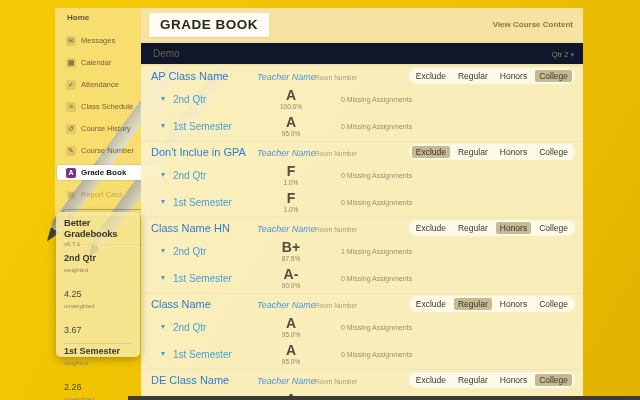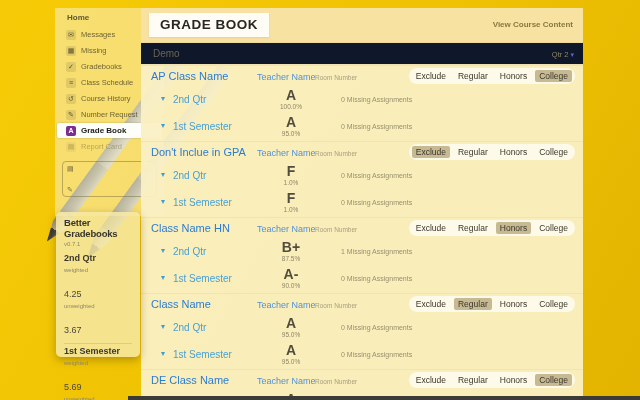--- a/index.html
+++ b/index.html
@@ -22,21 +22,21 @@
   }
   #pencil-1{left:185px;top:44px;transform:rotate(126deg);}
   #pencil-2{left:226px;top:60px;transform:rotate(126deg);}
 
   
   .sidebar{
     position:absolute;left:55px;top:8px;width:109px;height:208px;z-index:2;
     background:rgba(250,241,199,.55);padding-top:3px;box-sizing:border-box;
   }
   .sb-home{font-size:8px;color:rgba(70,64,40,.85);padding:2px 0 4px 12px;font-weight:bold;}
-  .sb-item{display:flex;align-items:center;height:15px;padding-left:9px;margin:1px 2px;cursor:pointer;}
+  .sb-item{display:flex;align-items:center;height:15px;padding-left:9px;margin:7px 2px;cursor:pointer;}
   .sb-item .si-icon{
     width:10px;height:10px;margin-right:5px;font-size:7px;line-height:10px;text-align:center;
     color:rgba(60,55,35,.8);background:rgba(120,110,70,.18);border-radius:2px;flex:0 0 auto;
   }
   .sb-item .si-label{font-size:7.5px;color:rgba(70,64,40,.78);white-space:nowrap;}
   .sb-item.faded{opacity:.45;}
   .sb-item.selected{background:#fdfdfa;border-radius:2px;box-shadow:0 0 2px rgba(0,0,0,.25);}
   .sb-item.selected .si-label{color:#1c1c1a;font-weight:bold;font-size:8px;}
   .sb-item.selected .si-icon{background:#7a2e8e;color:#fff;font-weight:bold;}
   .sb-legend-box{
@@ -71,21 +71,21 @@
   .view-link{position:absolute;right:10px;top:12px;font-size:8px;color:#86793f;cursor:pointer;font-weight:bold;}
   .school-row{height:21px;background:#0f172a;position:relative;border-bottom:1px solid #f0e2ae;}
   .school-name{position:absolute;left:12px;top:5px;font-size:10px;color:#6b6552;}
   .term-select{position:absolute;right:9px;top:7px;font-size:7.5px;color:#8d8663;cursor:pointer;}
   .term-select .chev{color:#5f63c9;font-size:7px;margin-left:2px;}
 
   .sections{}
   .gb-section{border-top:1px solid #f1e4b4;position:relative;}
   .sec-head{height:21px;position:relative;}
   .class-link{position:absolute;left:10px;top:4px;font-size:11px;font-weight:normal;color:#2b7cd3;cursor:pointer;}
-  .teacher-link{position:absolute;left:116px;top:6px;font-size:9px;color:#4f92da;cursor:pointer;}
+  .teacher-link{position:absolute;left:116px;top:6px;font-size:9px;color:#4f92da;cursor:pointer;font-style:italic;}
   .room-label{position:absolute;left:174px;top:8px;font-size:6.5px;color:#a79f7e;}
   .type-group{
     position:absolute;right:8px;top:2px;display:flex;gap:4px;align-items:center;
     background:rgba(255,253,245,.8);border-radius:8px;padding:2px 3px;
   }
   .type-btn{font-size:8.5px;color:#3a372c;padding:1px 4px;border-radius:2px;cursor:pointer;font-weight:500;}
   .type-btn.selected{background:#c7ba93;}
   .gb-row{height:27px;position:relative;}
   .row-chev{position:absolute;left:20px;top:7px;font-size:8px;color:#3f9ed6;cursor:pointer;}
   .row-period{position:absolute;left:32px;top:7px;font-size:10px;color:#47a0d6;cursor:pointer;}
@@ -104,37 +104,37 @@
 
 <div class="sidebar">
   <div class="sb-home">Home</div>
   <div>
       <div class="sb-item">
     <span class="si-icon">✉</span>
     <span class="si-label">Messages</span>
   </div>
       <div class="sb-item">
     <span class="si-icon">▦</span>
-    <span class="si-label">Missing</span>
+    <span class="si-label">Calendar</span>
   </div>
       <div class="sb-item">
     <span class="si-icon">✓</span>
-    <span class="si-label">Gradebooks</span>
+    <span class="si-label">Attendance</span>
   </div>
       <div class="sb-item">
     <span class="si-icon">≡</span>
     <span class="si-label">Class Schedule</span>
   </div>
       <div class="sb-item">
     <span class="si-icon">↺</span>
     <span class="si-label">Course History</span>
   </div>
       <div class="sb-item">
     <span class="si-icon">✎</span>
-    <span class="si-label">Number Request</span>
+    <span class="si-label">Course Number</span>
   </div>
       <div class="sb-item selected">
     <span class="si-icon">A</span>
     <span class="si-label">Grade Book</span>
   </div>
       <div class="sb-item faded">
     <span class="si-icon">▤</span>
     <span class="si-label">Report Card</span>
   </div>
     </div>
@@ -153,21 +153,21 @@
     <div class="gpa-term-name">2nd Qtr</div>
     <div class="gpa-sub w-label">weighted</div>
     <div class="gpa-val w-val">4.25</div>
     <div class="gpa-sub u-label">unweighted</div>
     <div class="gpa-val u-val">3.67</div>
   </div>
       <div>
     <div class="gpa-divider"></div>
     <div class="gpa-term-name">1st Semester</div>
     <div class="gpa-sub w-label">weighted</div>
-    <div class="gpa-val w-val">5.69</div>
+    <div class="gpa-val w-val">2.26</div>
     <div class="gpa-sub u-label">unweighted</div>
     <div class="gpa-val u-val">3.78</div>
   </div>
     </div>
 </div>
 
 <div class="main">
   <div class="main-header">
     <div class="title-box">GRADE BOOK</div>
     <div class="view-link">View Course Content</div>

